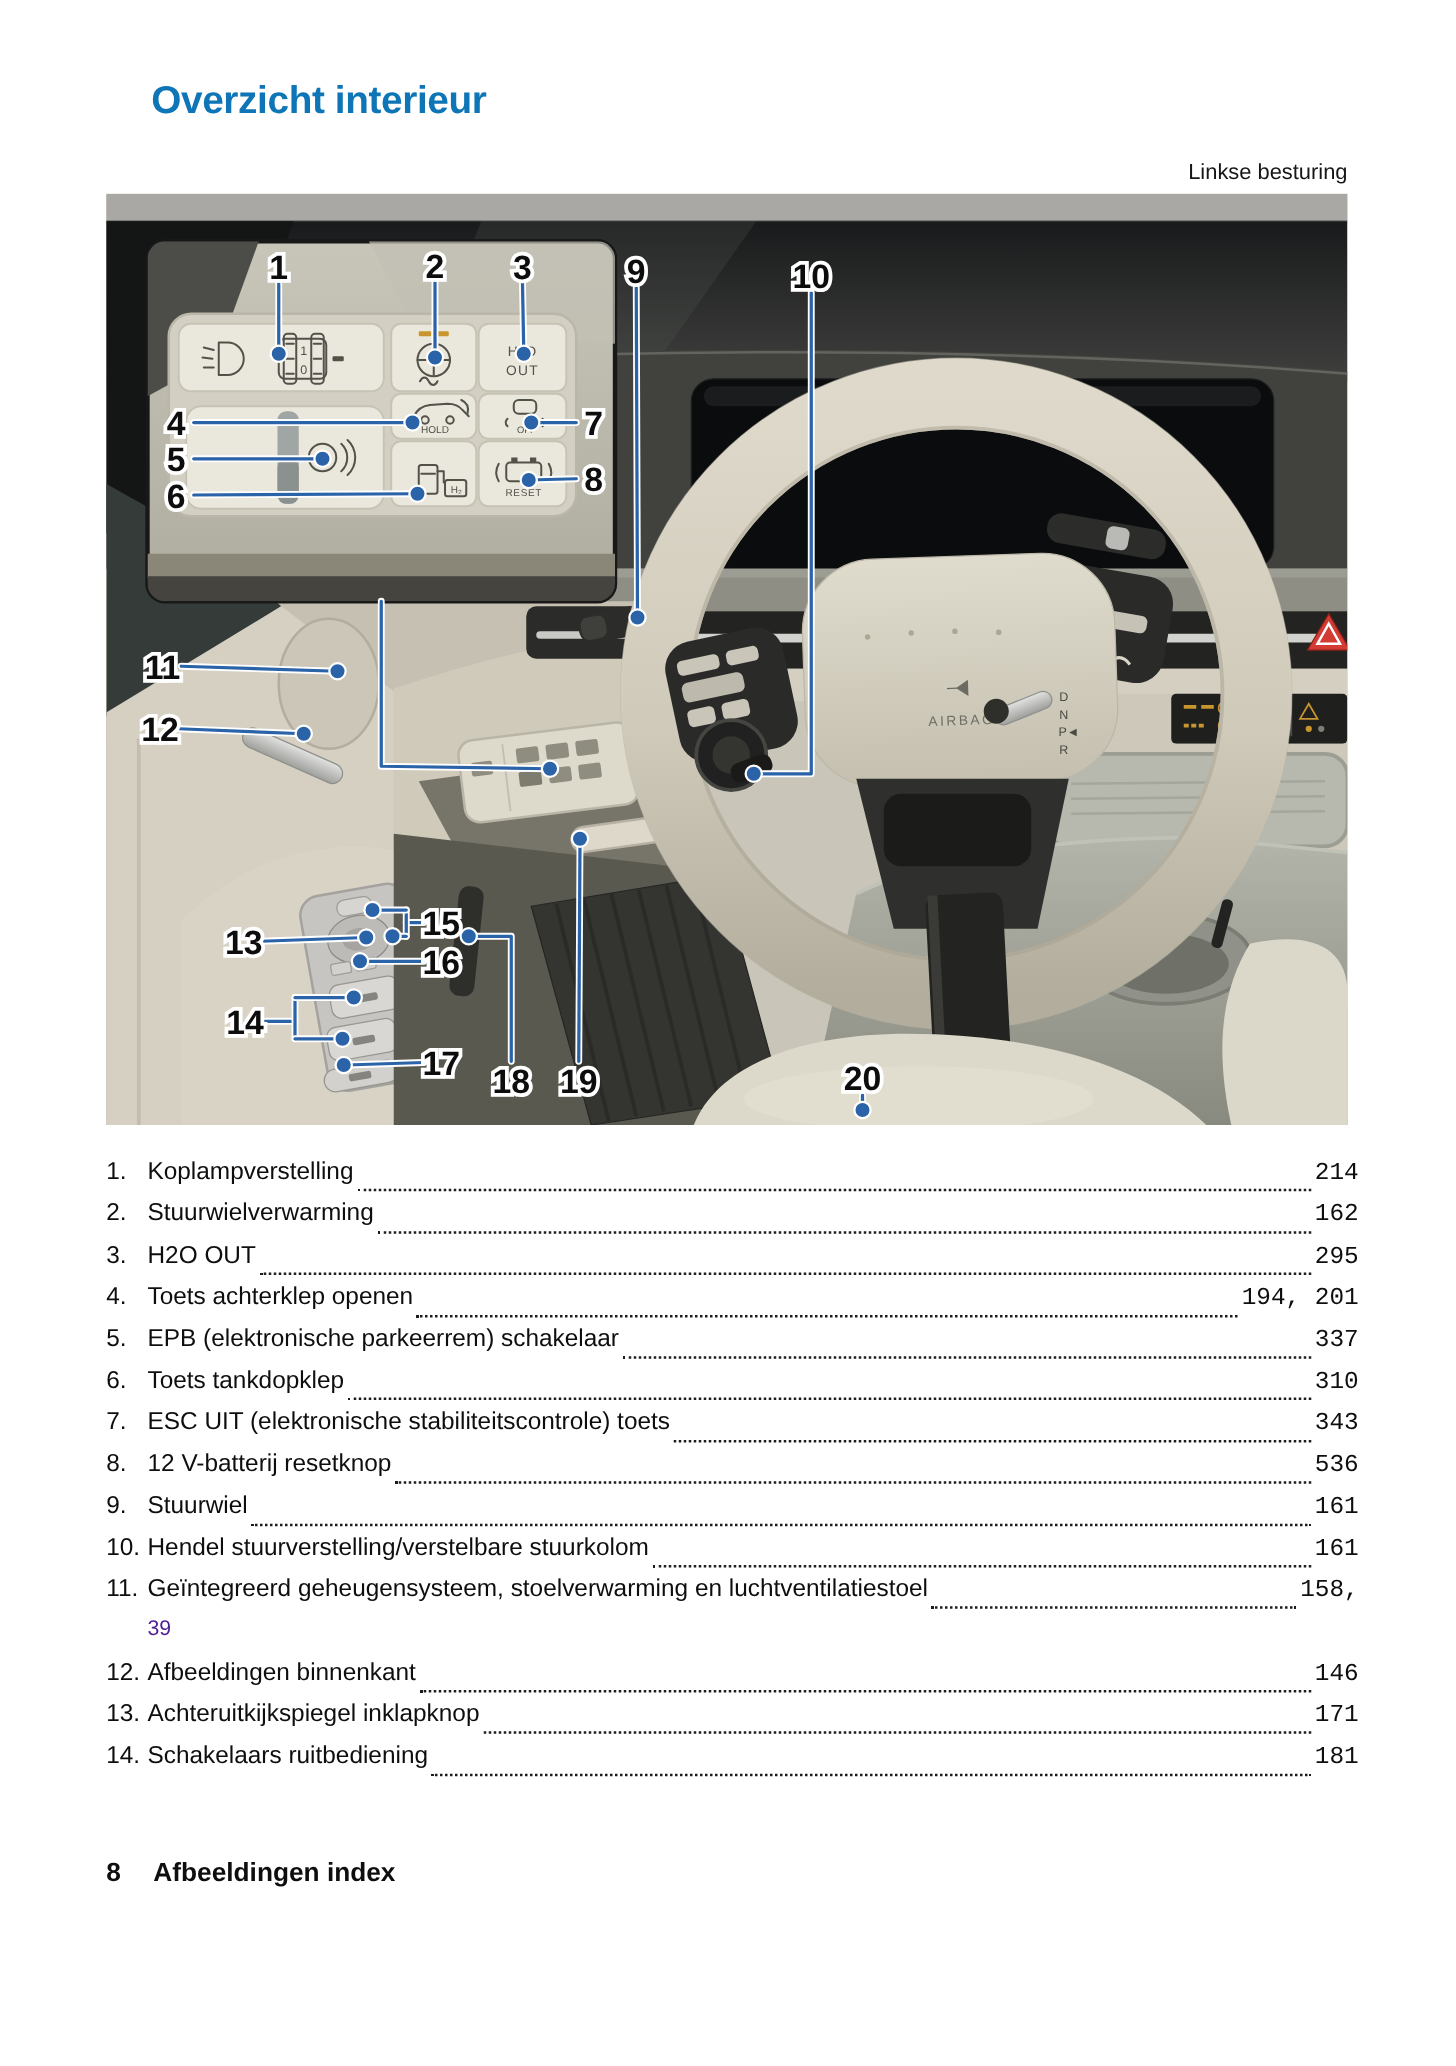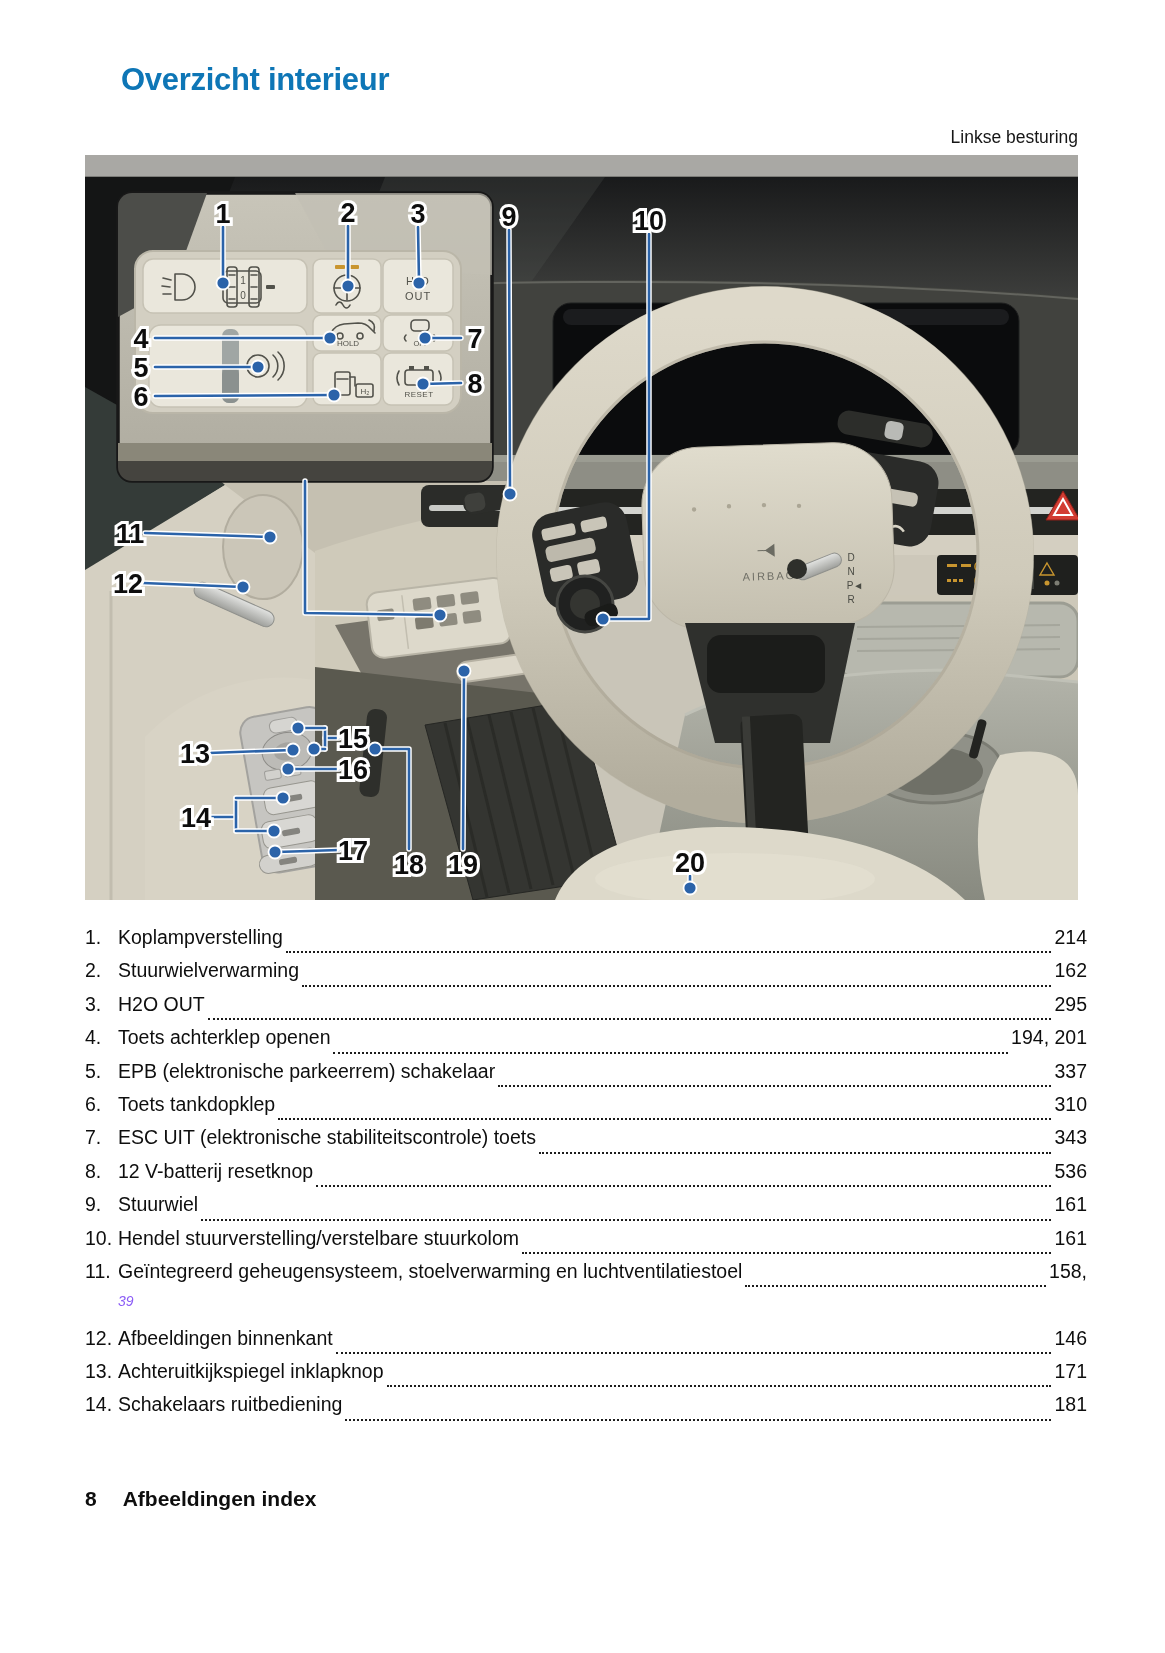--- a/index.html
+++ b/index.html
@@ -12,22 +12,22 @@
   svg text{font-family:"Liberation Sans",sans-serif;}
   .cline-casing{fill:none;stroke:#ffffff;stroke-width:5.5;stroke-linejoin:round;stroke-linecap:round;}
   .cline{fill:none;stroke:#2b63a9;stroke-width:2.6;stroke-linejoin:round;stroke-linecap:round;}
   .cdot{fill:#2b63a9;stroke:#ffffff;stroke-width:1.8;}
   .cnum{font-size:27px;font-weight:bold;fill:#0d0d0d;stroke:#ffffff;stroke-width:6px;paint-order:stroke;text-anchor:middle;}
   .toc{position:absolute;left:85px;top:926px;width:1002px;}
   .toc-row{display:flex;align-items:baseline;height:33.4px;font-size:19.5px;color:#0e0e0e;}
   .toc-no{flex:none;width:33px;}
   .toc-label{flex:none;white-space:nowrap;}
   .toc-leader{flex:1;border-bottom:2.6px dotted #1c1c1c;margin:0 3px;align-self:flex-end;margin-bottom:6px;min-width:12px;}
-  .toc-pages{flex:none;white-space:nowrap;}
-  .toc-cont{height:33.4px;font-size:14px;padding-left:33px;color:#8b5cf6;font-style:italic;}
+  .toc-pages{flex:none;white-space:nowrap;font-family:Liberation Mono, monospace;}
+  .toc-cont{height:33.4px;font-size:17px;padding-left:33px;color:#4c1d95;}
   .footer{position:absolute;left:85px;top:1487px;display:flex;gap:26px;font-size:21px;font-weight:bold;color:#0e0e0e;}
   .icon-stroke{fill:none;stroke:#52524b;stroke-width:1.6;stroke-linecap:round;stroke-linejoin:round;}
   .icon-fill{fill:#52524b;stroke:none;}
   .icon-text{fill:#52524b;text-anchor:middle;}
   .btn{fill:#eae7dc;stroke:#c6c2b4;stroke-width:1.5;}
 </style>
 </head>
 <body>
 
 <div class="page">

